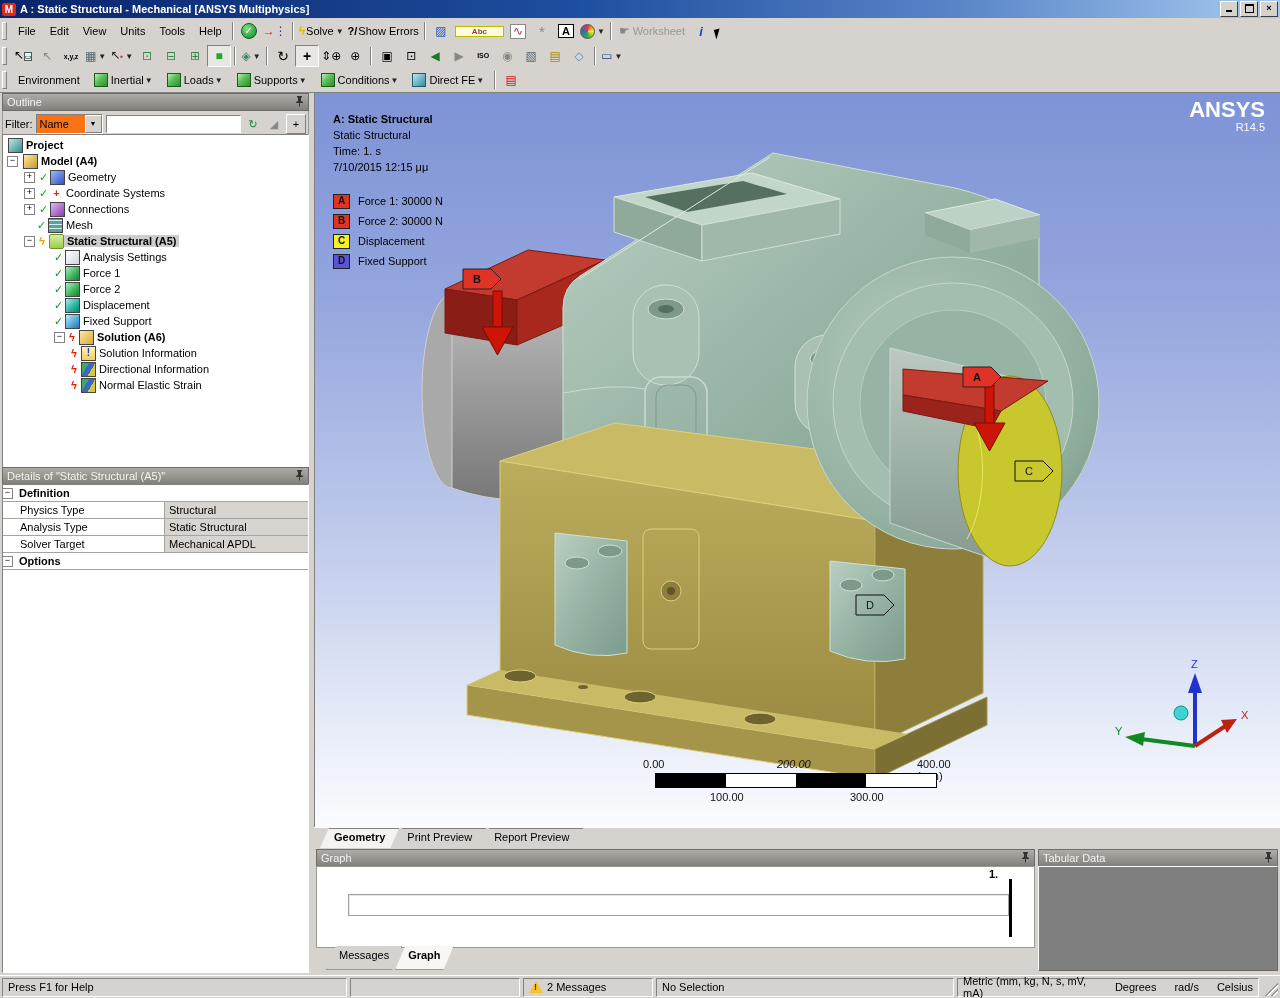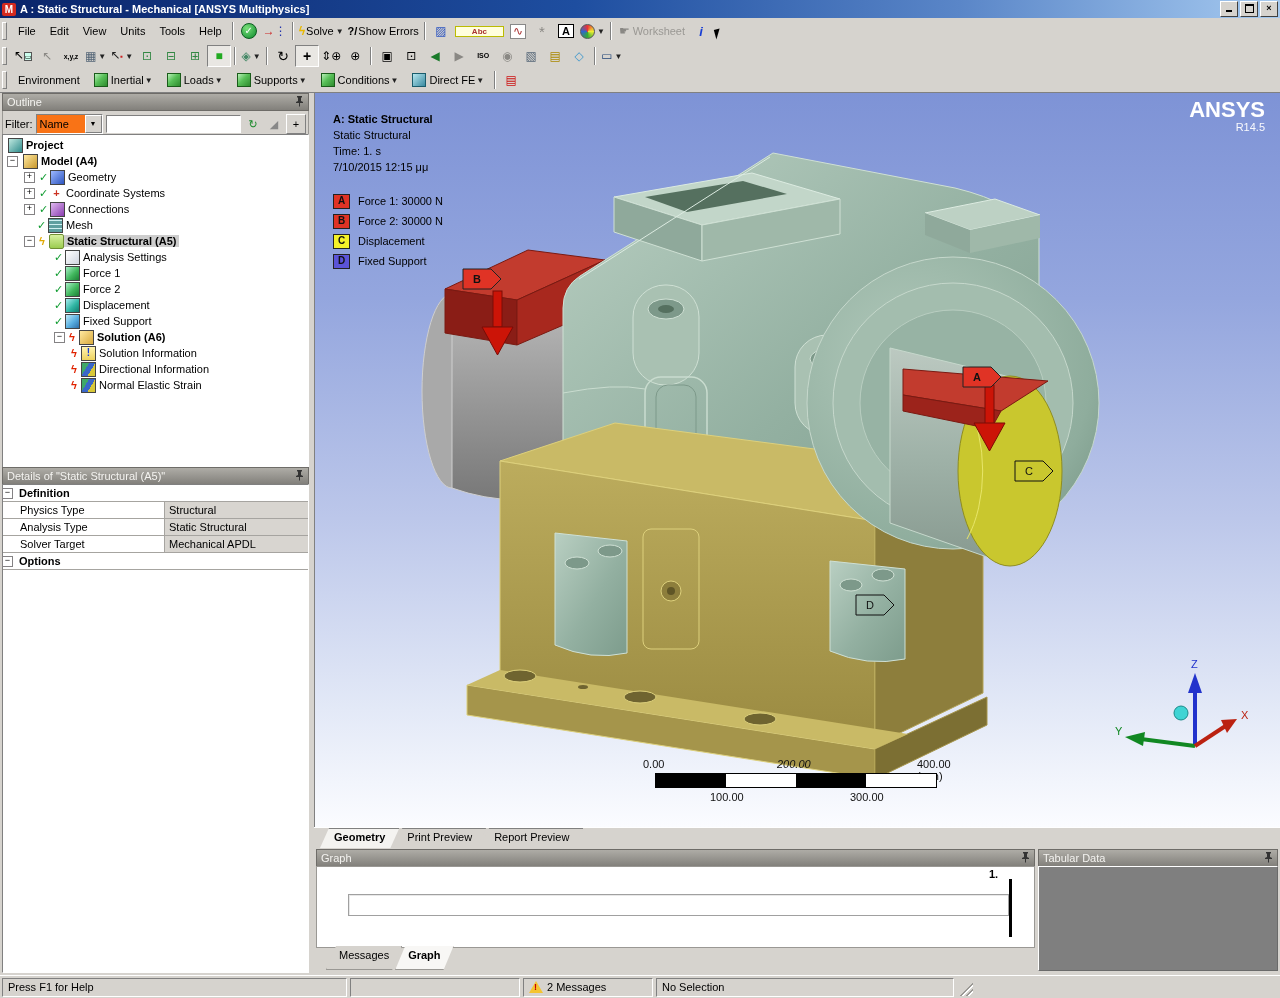--- a/index.html
+++ b/index.html
@@ -731,16 +731,22 @@
     <span class="scell" style="width:118px;">
       <span class="warn">
           <span class="tri"></span>
           <span class="ex">!</span>
         </span>
       <span>2 Messages</span>
     </span>
     <span class="scell" style="width:286px;">
       <span>No Selection</span>
     </span>
+    <span class="scell" style="flex:1;gap:18px;">
+      <span>Metric (mm, kg, N, s, mV, mA)</span>
+      <span>Degrees</span>
+      <span>rad/s</span>
+      <span>Celsius</span>
+    </span>
     <span id="grip"></span>
   </div>
 
 </div>
 
 </body></html>

